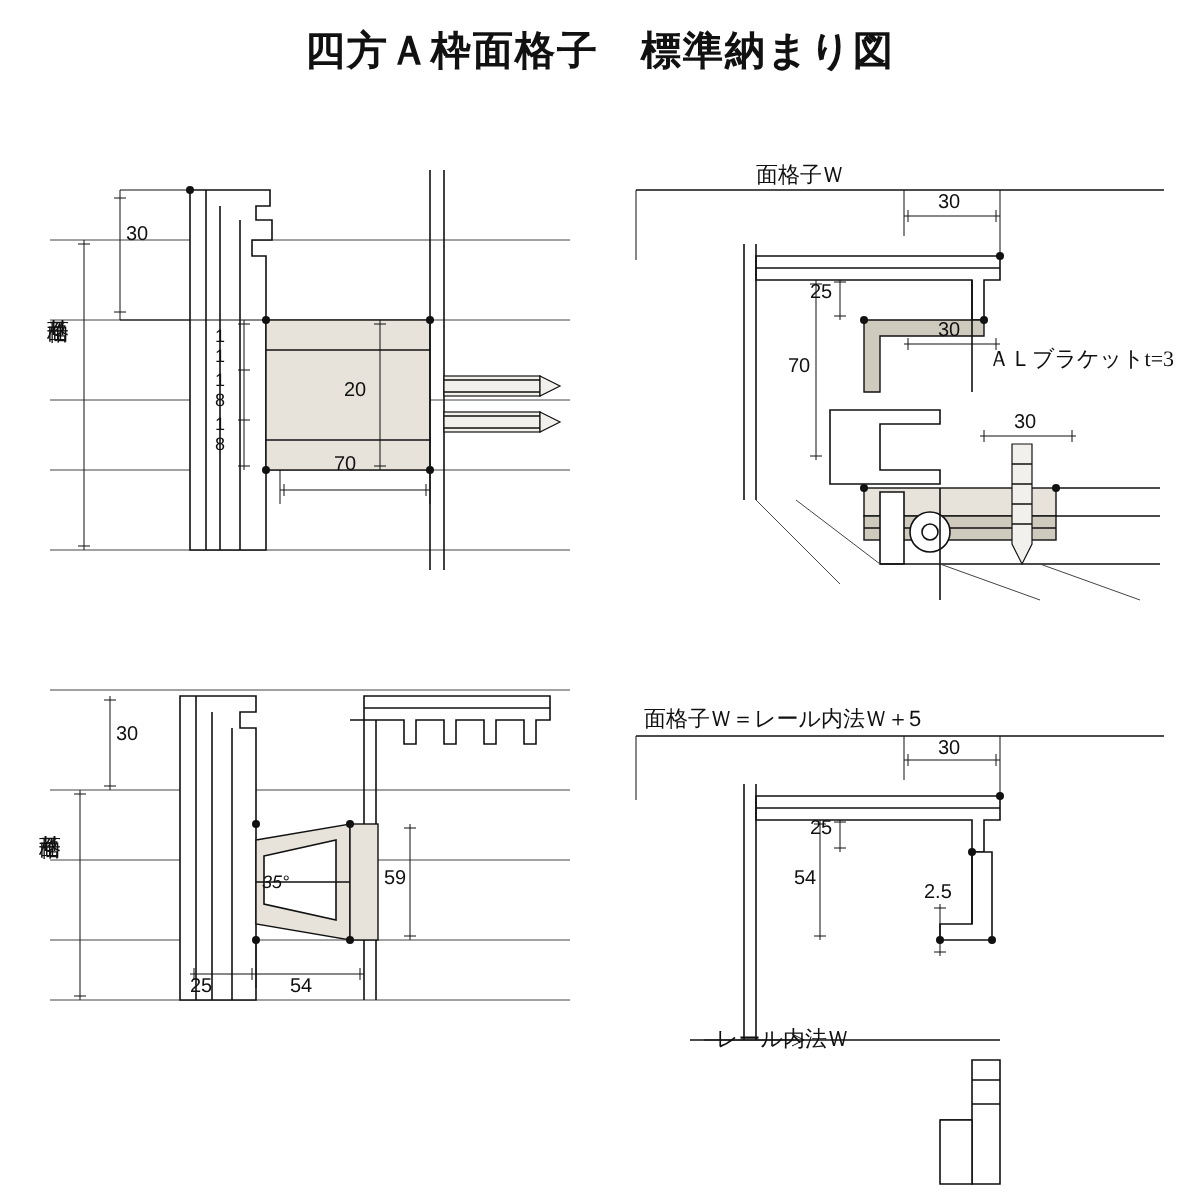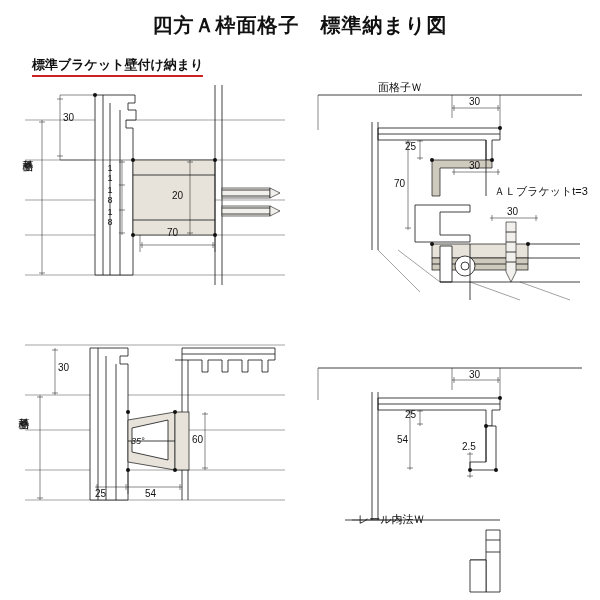--- a/index.html
+++ b/index.html
@@ -262,44 +262,44 @@
     <path class="fillw" d="M470,560 L486,560 L486,592 L470,592 Z"></path>
     <line class="ln-dim" x1="352" y1="520" x2="398" y2="520"></line>
     <path class="ln-dim" d="M396,517 L402,520 L396,523"></path>
 
     <circle class="dot" cx="500" cy="398" r="2"></circle>
     <circle class="dot" cx="486" cy="426" r="2"></circle>
     <circle class="dot" cx="496" cy="470" r="2"></circle>
     <circle class="dot" cx="470" cy="470" r="2"></circle>
   </svg>
 
-  <div class="sec-label" style="left:32px;top:56px;">標準ブラケット壁付け納まり</div>
 
   <div class="vlabel" style="left:20px;top:152px;">面格子Ｈ</div>
   <div class="dim" style="left:63px;top:112px;">30</div>
   <div class="dim vert" style="left:105px;top:163px;font-size:9px;">11</div>
   <div class="dim vert" style="left:105px;top:185px;font-size:9px;">18</div>
   <div class="dim vert" style="left:105px;top:207px;font-size:9px;">18</div>
   <div class="dim" style="left:172px;top:190px;">20</div>
   <div class="dim" style="left:167px;top:227px;">70</div>
 
   <div class="vlabel" style="left:16px;top:410px;">面格子Ｈ</div>
   <div class="dim" style="left:58px;top:362px;">30</div>
   <div class="dim" style="left:131px;top:436px;font-size:9px;font-style:italic;">35°</div>
-  <div class="dim" style="left:192px;top:434px;">60</div>
+  <div class="dim" style="left:192px;top:434px;">59</div>
   <div class="dim" style="left:95px;top:488px;">25</div>
   <div class="dim" style="left:145px;top:488px;">54</div>
 
   <div class="plain-label" style="left:378px;top:80px;">面格子Ｗ</div>
-  <div class="plain-label" style="left:494px;top:184px;">ＡＬブラケットt=3</div>
+  <div class="plain-label" style="left:494px;top:172px;font-family:Liberation Serif, serif;">ＡＬブラケットt=3</div>
   <div class="dim" style="left:469px;top:96px;">30</div>
   <div class="dim" style="left:405px;top:141px;">25</div>
   <div class="dim" style="left:469px;top:160px;">30</div>
   <div class="dim" style="left:394px;top:178px;">70</div>
   <div class="dim" style="left:507px;top:206px;">30</div>
 
+  <div class="plain-label" style="left:322px;top:352px;">面格子Ｗ＝レール内法Ｗ＋5</div>
   <div class="plain-label" style="left:358px;top:512px;">レール内法Ｗ</div>
   <div class="dim" style="left:469px;top:369px;">30</div>
   <div class="dim" style="left:405px;top:409px;">25</div>
   <div class="dim" style="left:397px;top:434px;">54</div>
   <div class="dim" style="left:462px;top:441px;">2.5</div>
 
 </div>
 
 </body></html>

